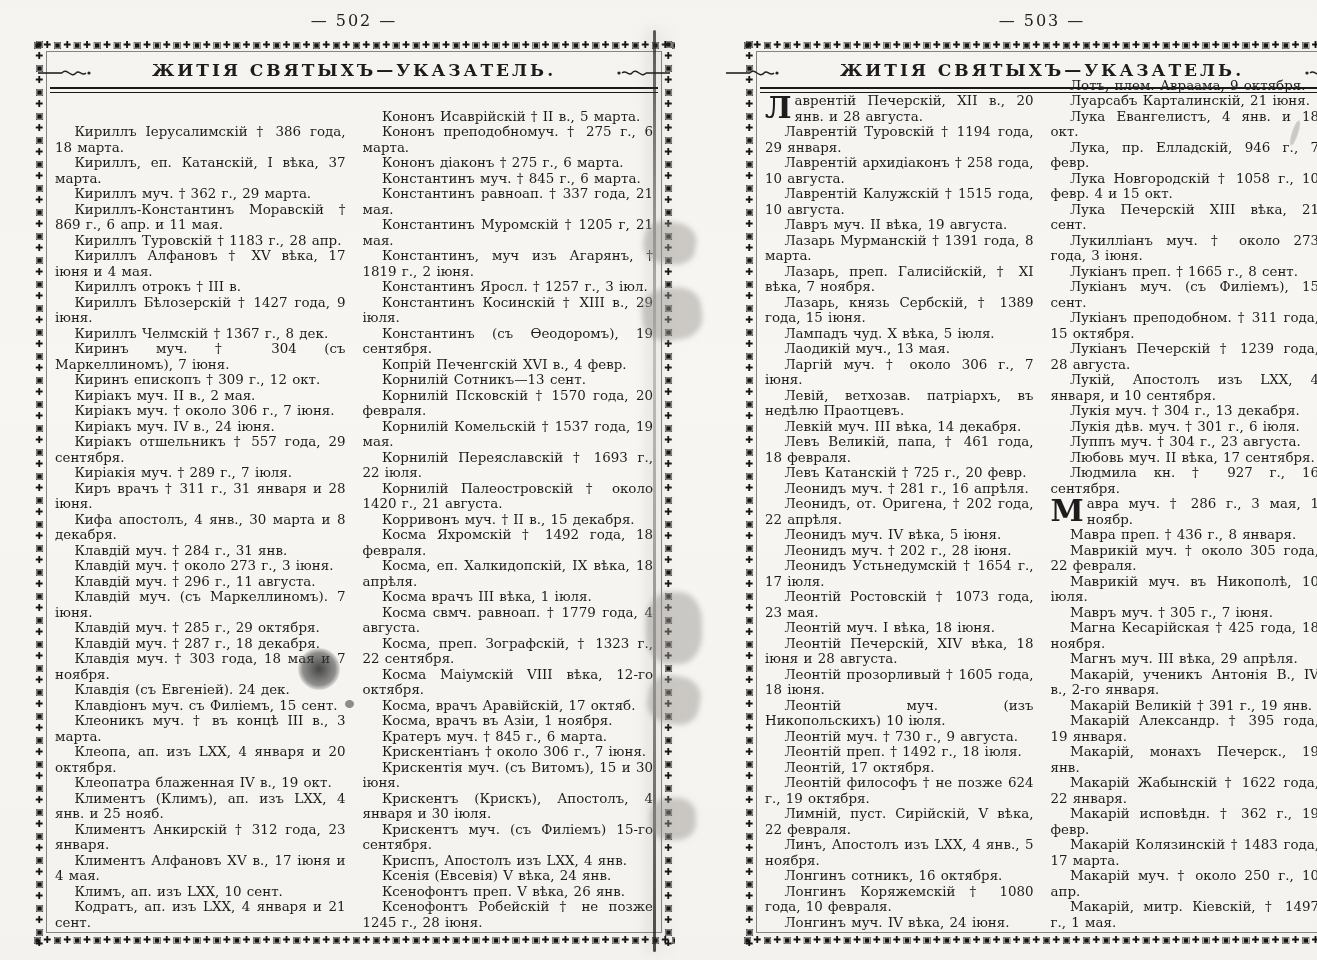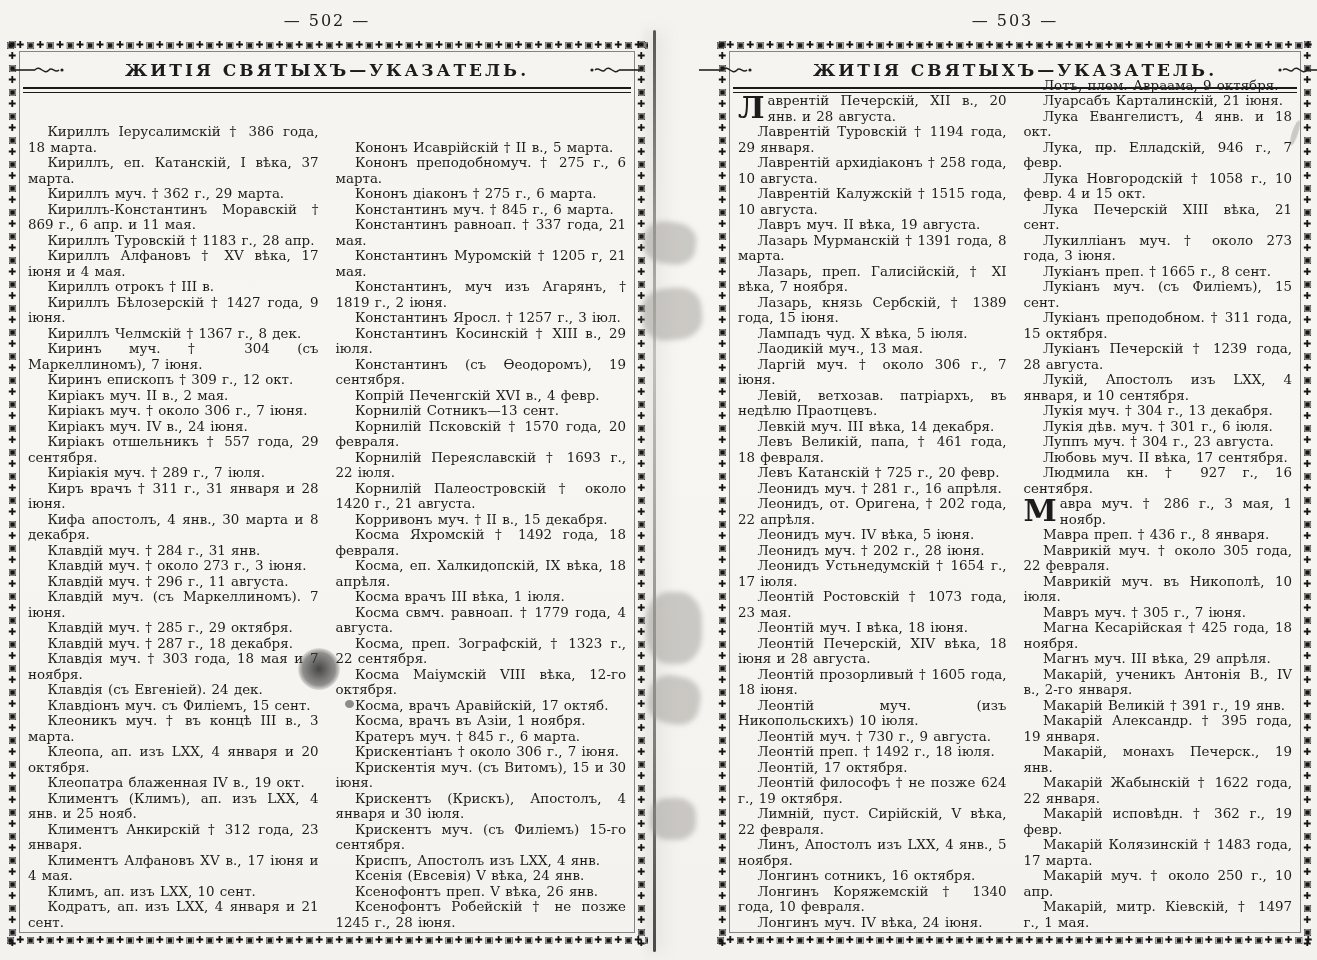--- a/index.html
+++ b/index.html
@@ -1,21 +1,21 @@
 <!DOCTYPE html>
 <html><head>
 <meta charset="utf-8">
 <style>
   html,body{margin:0;padding:0;}
   body{
     width:1317px;height:960px;position:relative;overflow:hidden;
     background:linear-gradient(180deg,#f4f3ef 0%,#f7f6f2 40%,#f3f2ee 100%);
     font-family:"DejaVu Serif","Liberation Serif",serif;color:#1c1c1c;
   }
-  .page{position:absolute;top:6px;height:948px;}
+  .page{position:absolute;top:6px;height:948px;margin-left:27px;}
   .page.left{left:6px;width:642px;}
   .page.right{left:716px;width:598px;}
   .page-number{
     text-align:center;font-size:16px;letter-spacing:2px;height:30px;line-height:30px;
     font-family:"DejaVu Serif",serif;
   }
   .frame{position:relative;height:908px;margin-top:2px;}
   .border-strip{
     position:absolute;overflow:hidden;color:#141414;
     font-family:"DejaVu Sans","Liberation Sans",sans-serif;
@@ -28,21 +28,21 @@
     letter-spacing:1px;line-height:13px;
   }
   .border-strip.vleft{left:0;}
   .border-strip.vright{right:0;}
   .inner{
     position:absolute;top:13px;bottom:13px;left:13px;right:13px;
     border:1px solid rgba(40,40,40,.55);
     display:flex;flex-direction:column;
   }
   .running-head{
-    display:flex;align-items:center;justify-content:center;gap:50px;
+    display:flex;align-items:flex-end;justify-content:center;gap:50px;
     padding:8px 0 5px 0;
   }
   .running-head .head-title{
     font-weight:bold;font-size:17px;letter-spacing:3px;white-space:nowrap;
   }
   .double-rule{
     border-top:2px solid #191919;border-bottom:1px solid #191919;height:3px;
     margin:2px 3px 4px 3px;
   }
   .cols{display:flex;flex:1;min-height:0;align-items:flex-end;}
@@ -146,20 +146,21 @@
             <p class="entry">Константинъ муч. † 845 г., 6 марта.</p>
             <p class="entry">Константинъ равноап. † 337 года, 21 мая.</p>
             <p class="entry">Константинъ Муромскій † 1205 г, 21 мая.</p>
             <p class="entry">Константинъ, муч изъ Агарянъ, † 1819 г., 2 іюня.</p>
             <p class="entry">Константинъ Яросл. † 1257 г., 3 іюл.</p>
             <p class="entry">Константинъ Косинскій † XIII в., 29 іюля.</p>
             <p class="entry">Константинъ (съ Ѳеодоромъ), 19 сентября.</p>
             <p class="entry">Копрій Печенгскій XVI в., 4 февр.</p>
             <p class="entry">Корнилій Сотникъ—13 сент.</p>
             <p class="entry">Корнилій Псковскій † 1570 года, 20 февраля.</p>
+            <p class="entry">Корнилій Комельскій † 1537 года, 19 мая.</p>
             <p class="entry">Корнилій Переяславскій † 1693 г., 22 іюля.</p>
             <p class="entry">Корнилій Палеостровскій † около 1420 г., 21 августа.</p>
             <p class="entry">Корривонъ муч. † II в., 15 декабря.</p>
             <p class="entry">Косма Яхромскій † 1492 года, 18 февраля.</p>
             <p class="entry">Косма, еп. Халкидопскій, IX вѣка, 18 апрѣля.</p>
             <p class="entry">Косма врачъ III вѣка, 1 іюля.</p>
             <p class="entry">Косма свмч. равноап. † 1779 года, 4 августа.</p>
             <p class="entry">Косма, преп. Зографскій, † 1323 г., 22 сентября.</p>
             <p class="entry">Косма Маіумскій VIII вѣка, 12-го октября.</p>
             <p class="entry">Косма, врачъ Аравійскій, 17 октяб.</p>
@@ -228,21 +229,21 @@
             <p class="entry">Леонтій Печерскій, XIV вѣка, 18 іюня и 28 августа.</p>
             <p class="entry">Леонтій прозорливый † 1605 года, 18 іюня.</p>
             <p class="entry">Леонтій муч. (изъ Никопольскихъ) 10 іюля.</p>
             <p class="entry">Леонтій муч. † 730 г., 9 августа.</p>
             <p class="entry">Леонтій преп. † 1492 г., 18 іюля.</p>
             <p class="entry">Леонтій, 17 октября.</p>
             <p class="entry">Леонтій философъ † не позже 624 г., 19 октября.</p>
             <p class="entry">Лимній, пуст. Сирійскій, V вѣка, 22 февраля.</p>
             <p class="entry">Линъ, Апостолъ изъ LXX, 4 янв., 5 ноября.</p>
             <p class="entry">Лонгинъ сотникъ, 16 октября.</p>
-            <p class="entry">Лонгинъ Коряжемскій † 1340 года, 10 февраля.</p>
+            <p class="entry">Лонгинъ Коряжемскій † 1080 года, 10 февраля.</p>
             <p class="entry">Лонгинъ муч. IV вѣка, 24 іюня.</p>
           </div>
         <div class="col-divider"></div>
         <div class="col">
             <p class="entry">Лотъ, плем. Авраама, 9 октября.</p>
             <p class="entry">Луарсабъ Карталинскій, 21 іюня.</p>
             <p class="entry">Лука Евангелистъ, 4 янв. и 18 окт.</p>
             <p class="entry">Лука, пр. Елладскій, 946 г., 7 февр.</p>
             <p class="entry">Лука Новгородскій † 1058 г., 10 февр. 4 и 15 окт.</p>
             <p class="entry">Лука Печерскій XIII вѣка, 21 сент.</p>

